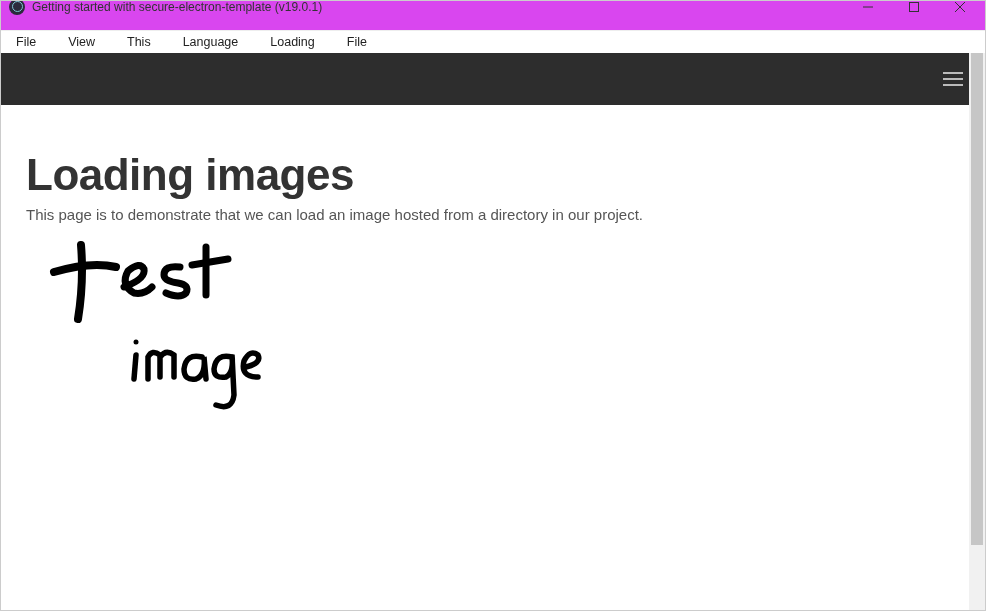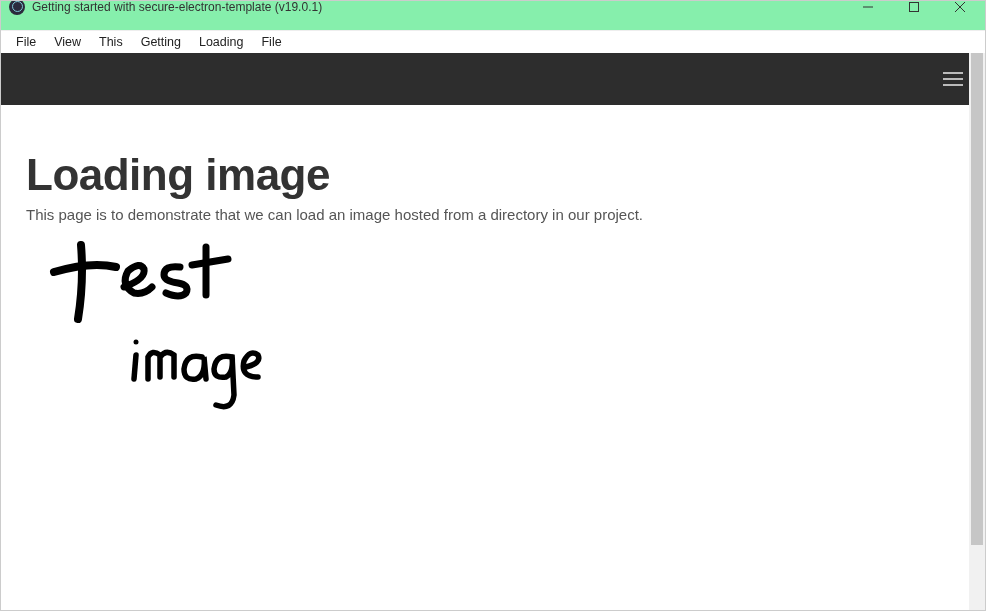--- a/index.html
+++ b/index.html
@@ -14,21 +14,21 @@
       height: 611px;
       overflow: hidden;
       border: 1px solid #ccc;
     }
     .titlebar {
       height: 30px;
       display: flex;
       align-items: center;
       padding: 0 2px 18px 8px;
       border-bottom: 1px solid #eee;
-      background: #86efac;
+      background: #d946ef;
     }
     .titlebar-icon {
       width: 16px;
       height: 16px;
       background: #2b2b3d;
       border-radius: 50%;
       display: flex;
       align-items: center;
       justify-content: center;
       margin-right: 7px;
@@ -57,21 +57,21 @@
       align-items: center;
       justify-content: center;
       color: #555;
     }
     .window-btn svg { stroke: #333; }
     .menubar {
       height: 22px;
       display: flex;
       align-items: center;
       padding: 0 6px;
-      gap: 0;
+      gap: 14px;
       font-size: 12.5px;
       color: #222;
       background: #fff;
     }
     .menu-item {
       padding: 2px 9px;
       cursor: default;
     }
     .navbar {
       height: 52px;
@@ -162,39 +162,39 @@
           <line x1="10" y1="0" x2="0" y2="10" stroke-width="1"></line>
         </svg>
     </div>
   </div>
 </div>
 
 <div class="menubar">
   <div class="menu-item">File</div>
   <div class="menu-item">View</div>
   <div class="menu-item">This</div>
-  <div class="menu-item">Getting</div>
+  <div class="menu-item">Language</div>
   <div class="menu-item">Loading</div>
   <div class="menu-item">File</div>
 </div>
 
 <div class="navbar">
   <div class="hamburger">
     <span></span>
       <span></span>
       <span></span>
   </div>
 </div>
 
 <div class="content-wrap">
   <div class="scrollbar-track">
     <div class="scrollbar-thumb"></div>
   </div>
   <div class="content">
-    <h1 class="page-title">Loading image</h1>
+    <h1 class="page-title">Loading images</h1>
     <p class="page-desc">This page is to demonstrate that we can load an image hosted from a directory in our project.</p>
     <div class="test-image" aria-label="test image">
       <svg width="230" height="190" viewBox="0 0 230 190">
         <g stroke="#000" stroke-width="8" stroke-linecap="round" fill="none">
 
           <path d="M45 8 Q48 45 42 82"></path>
           <path d="M18 35 Q55 24 80 30"></path>
 
           <path d="M88 50 Q110 42 108 32 Q104 24 92 34 Q84 48 98 56 Q108 58 116 50" stroke-width="7"></path>
 

